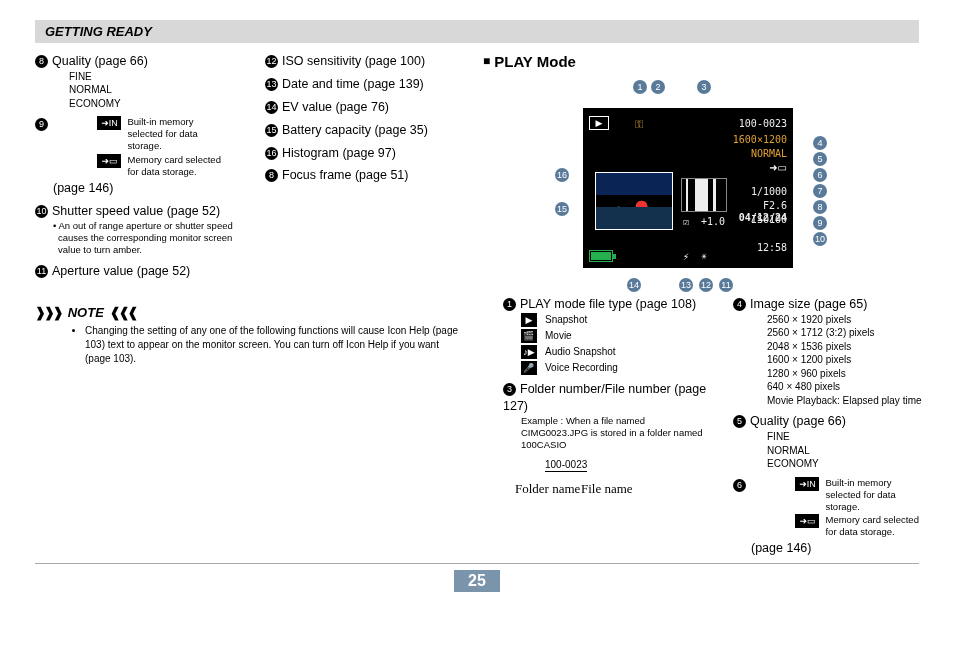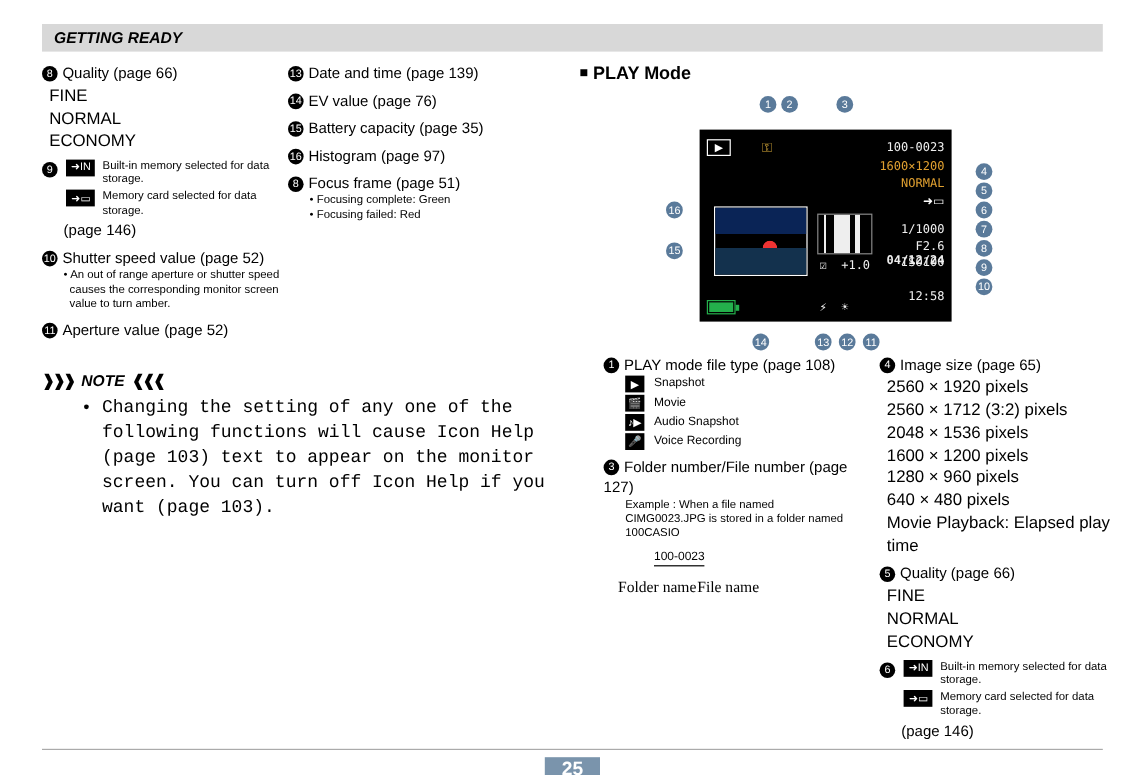--- a/index.html
+++ b/index.html
@@ -39,31 +39,31 @@
     font-size: 9px; line-height: 13px; text-align: center;
     margin-right: 4px;
     vertical-align: 1px;
   }
   .tiny-note { font-size: 9.5px; padding-left: 18px; line-height: 1.3; margin-bottom: 6px; }
   .tiny-note li { list-style: none; text-indent: -5px; padding-left: 5px; }
   .icon-row { display: flex; align-items: flex-start; gap: 6px; margin-left: 18px; margin-bottom: 2px;}
   .icon-box {
     width: 24px; height: 14px; background: #000;
     display: inline-flex; align-items: center; justify-content: center;
-    color: #fff; font-size: 9px;
+    color: #fff; font-size: 9px; margin-left: 42px;
   }
   .icon-text { font-size: 9.5px; line-height: 1.25; flex: 1;}
   .note-section { margin-top: 20px; clear: both; }
   .note-heading {
     font-weight: bold; font-style: italic; font-size: 13px;
     display: inline-flex; align-items: center; gap: 6px;
   }
   .note-wings-l::before { content: "❱❱❱"; letter-spacing:-2px; font-style: normal;}
   .note-wings-r::after  { content: "❰❰❰"; letter-spacing:-2px; font-style: normal;}
-  .note-body { font-size: 15px; line-height: 1.4; padding-left: 50px; margin-top: 4px; font-family: Liberation Mono, monospace;}
+  .note-body { font-size: 10px; line-height: 1.4; padding-left: 50px; margin-top: 4px;}
   .note-body li { list-style: disc; margin-bottom:4px;}
   .play-title { font-size: 15px; font-weight: bold; margin-bottom: 8px; }
   .play-title .sq { font-size: 12px; vertical-align: 2px; margin-right: 4px;}
   .screen-diagram {
     width: 420px; height: 210px;
     margin: 0 auto 8px 0;
     position: relative;
   }
   .lcd {
     position: absolute;
@@ -104,28 +104,28 @@
     background: #7a94ac; color: #fff;
     text-align: center; font-size: 16px; font-weight: bold;
     padding: 2px 0;
   }
   .hr { border: none; border-top: 1px solid #aaa; margin: 0 0 2px 0;}
   .folder-diagram {
     font-size: 10px; margin-left: 18px; margin-top: 4px; position: relative; height: 36px;
   }
   .fd-num { position:absolute; left: 24px; top: 0; border-bottom: 1px solid #000;}
   .fd-label { position:absolute; font-size: 13px; font-family: Liberation Serif, serif;}
-  .sub-option { font-size: 14px; margin-left: 6px; line-height: 1.35; display: block;}
+  .sub-option { font-size: 10px; margin-left: 34px; line-height: 1.35; display: block;}
   .play-icon-box { width: 16px; height: 14px; background:#000; display:inline-flex; align-items:center; justify-content:center; color:#fff; font-size:9px;}
   .icon-grid { margin-left: 18px; font-size:10px;}
   .icon-grid-row { display:flex; align-items:center; gap:8px; margin-bottom:2px;}
   .key-icon { position:absolute; color:#d6a838; font-size:11px;}
   .white-txt { position:absolute; color:#eee; font-size:10px; font-family:monospace;}
   .lcd .play-mode-icon { position:absolute; left:6px; top:8px; width:20px; height:14px; border:1px solid #fff; display:flex; align-items:center; justify-content:center; color:#fff; font-size:9px;}
-  .left-two-cols { display:flex; width: 430px;}
+  .left-two-cols { display:flex; gap:25px; width: 430px;}
   .right-two-cols { display:flex; gap:20px; flex:1;justify-content:center; }
 </style>
 </head>
 <body>
 
 <div class="header-bar">GETTING READY</div>
 
 <div class="content">
 
   <div style="width:440px;">
@@ -157,29 +157,26 @@
           <ul class="tiny-note">
               <li>• <span>An out of range aperture or shutter speed causes the corresponding monitor screen value to turn amber.</span></li>
             </ul>
         </div>
         <div class="item">
           <span class="bullet-num">11</span><span>Aperture value (page 52)</span>
         </div>
       </div>
 
       <div class="col col2">
+        <div class="item"><span class="bullet-num">12</span><span>ISO sensitivity (page 100)</span></div>
         <div class="item"><span class="bullet-num">13</span><span>Date and time (page 139)</span></div>
         <div class="item"><span class="bullet-num">14</span><span>EV value (page 76)</span></div>
         <div class="item"><span class="bullet-num">15</span><span>Battery capacity (page 35)</span></div>
         <div class="item"><span class="bullet-num">16</span><span>Histogram (page 97)</span></div>
         <div class="item"><span class="bullet-num">8</span><span>Focus frame      (page 51)</span>
-          <ul class="tiny-note">
-            <li>• <span>Focusing complete: Green</span></li>
-            <li>• <span>Focusing failed: Red</span></li>
-          </ul>
         </div>
       </div>
     </div>
 
     <div class="note-section">
       <div class="note-heading">
           <span class="note-wings-l"></span> 
           <span>NOTE</span> 
           <span class="note-wings-r"></span>
         </div>

